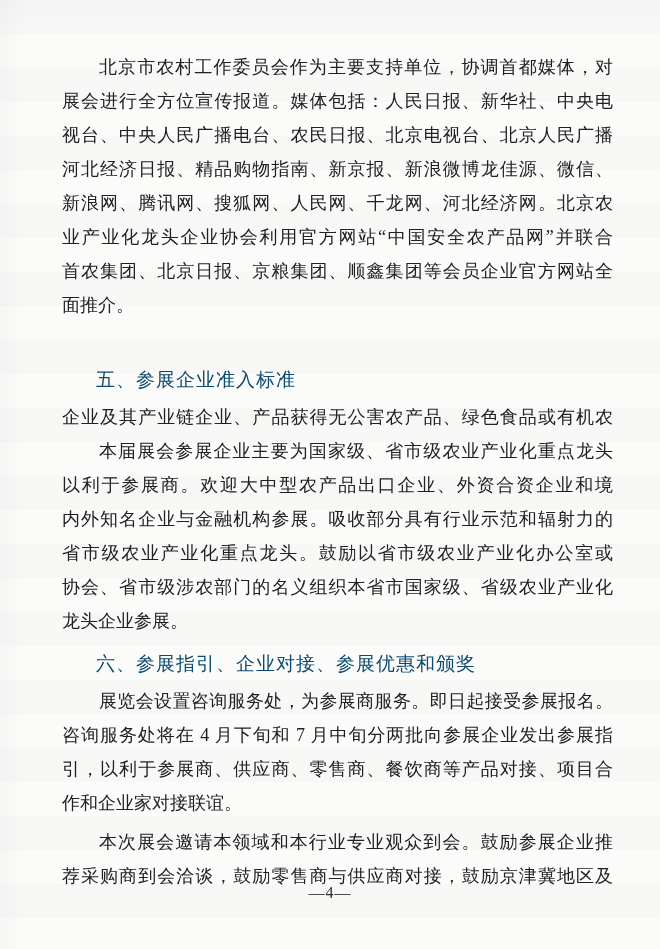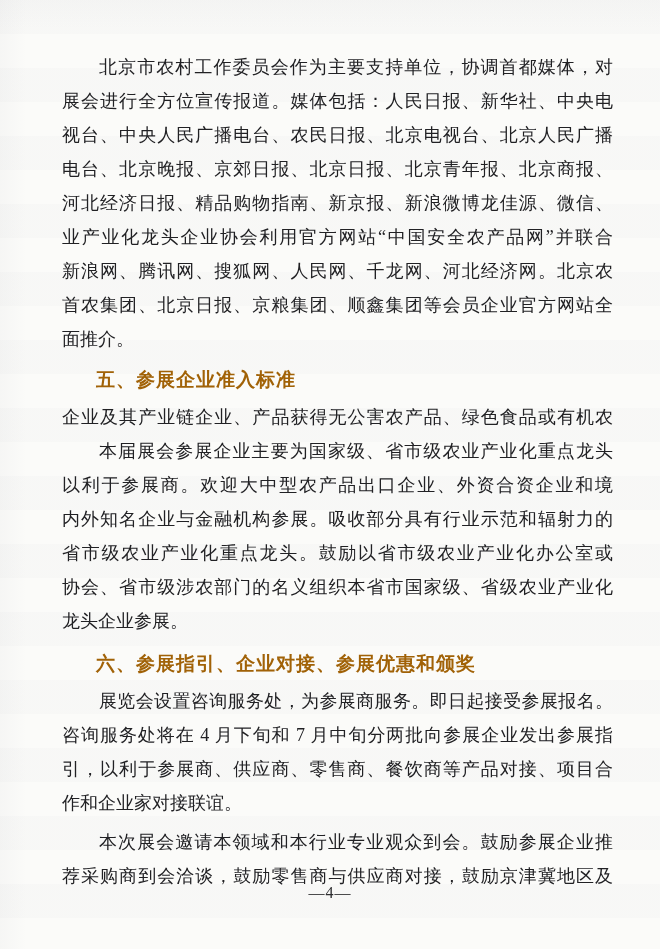--- a/index.html
+++ b/index.html
@@ -46,25 +46,25 @@
   }
   .line.first { text-indent: 37px; }
   .line.end   { text-align-last: left; white-space: normal; }
   .heading {
     position: absolute;
     left: 62px;
     width: 551px;
     padding-left: 34px;
     box-sizing: border-box;
     font-family: "Liberation Sans", "DejaVu Sans", sans-serif;
-    font-weight: bold;
+    font-weight: normal;
     font-size: 19px;
     line-height: 34px;
     height: 34px;
-    color: #a16207;
+    color: #0c4a6e;
     letter-spacing: 1px;
   }
   .footer {
     position: absolute;
     left: 0;
     right: 0;
     top: 882px;
     text-align: center;
     font-size: 16px;
     line-height: 22px;
@@ -74,24 +74,23 @@
 </style>
 </head>
 <body>
 
 <div class="sheet">
 
   <div class="block" style="top:50px">
     <div class="line first">北京市农村工作委员会作为主要支持单位，协调首都媒体，对</div>
     <div class="line">展会进行全方位宣传报道。媒体包括：人民日报、新华社、中央电</div>
     <div class="line">视台、中央人民广播电台、农民日报、北京电视台、北京人民广播</div>
-    <div class="line">电台、北京晚报、京郊日报、北京日报、北京青年报、北京商报、</div>
     <div class="line">河北经济日报、精品购物指南、新京报、新浪微博龙佳源、微信、</div>
+    <div class="line">新浪网、腾讯网、搜狐网、人民网、千龙网、河北经济网。北京农</div>
     <div class="line">业产业化龙头企业协会利用官方网站“中国安全农产品网”并联合</div>
-    <div class="line">新浪网、腾讯网、搜狐网、人民网、千龙网、河北经济网。北京农</div>
     <div class="line">首农集团、北京日报、京粮集团、顺鑫集团等会员企业官方网站全</div>
     <div class="line end">面推介。</div>
   </div>
 
   <div class="heading" style="top:363px">五、参展企业准入标准</div>
 
   <div class="block" style="top:400px">
     <div class="line">企业及其产业链企业、产品获得无公害农产品、绿色食品或有机农</div>
     <div class="line first">本届展会参展企业主要为国家级、省市级农业产业化重点龙头</div>
     <div class="line">以利于参展商。欢迎大中型农产品出口企业、外资合资企业和境</div>

